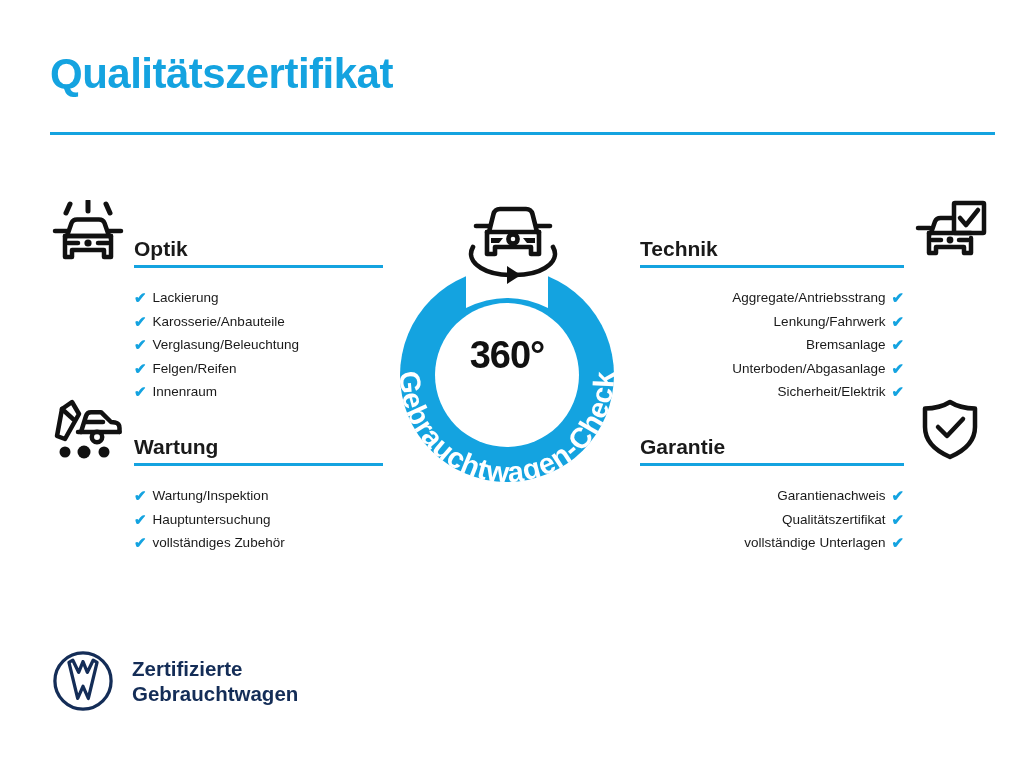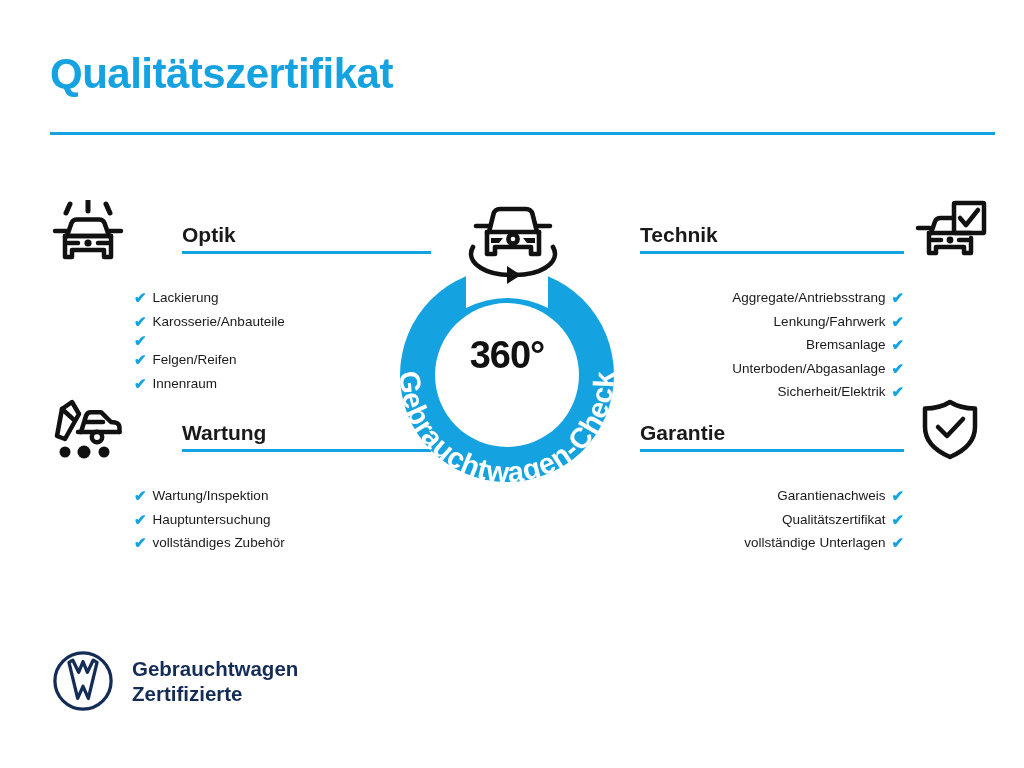--- a/index.html
+++ b/index.html
@@ -65,22 +65,21 @@
     display: flex;
     align-items: flex-start;
     justify-content: center;
   }
   .left .sec-icon  { left: 0; }
   .right .sec-icon { right: 0; }
   .sec-icon svg { display: block; }
 
   .sec-title-wrap {
     position: absolute;
-    top: 24px;
-    margin-left: 48px;
+    top: 38px;
   }
   .left  .sec-title-wrap { left: 86px;  width: 249px; text-align: left; }
   .right .sec-title-wrap { right: 86px; width: 264px; text-align: left; }
 
   .sec-title {
     font-size: 21px;
     font-weight: bold;
     color: #1a1a1a;
     line-height: 1;
     padding-bottom: 6px;
@@ -213,20 +212,21 @@
       <li>
           <span class="chk">✔</span>
           <span>Lackierung</span>
         </li>
       <li>
           <span class="chk">✔</span>
           <span>Karosserie/Anbauteile</span>
         </li>
       <li>
           <span class="chk">✔</span>
+          <span>Verglasung/Beleuchtung</span>
         </li>
       <li>
           <span class="chk">✔</span>
           <span>Felgen/Reifen</span>
         </li>
       <li>
           <span class="chk">✔</span>
           <span>Innenraum</span>
         </li>
     </ul>
@@ -397,18 +397,18 @@
                L21.5 10.5
                L17.5 12.8
                L26.5 50
                L32 37.5
                L37.5 50
                L46.5 12.8
                L42.5 10.5
                L36.5 23 Z" fill="none" stroke="#142D57" stroke-width="3.4" stroke-linejoin="round"></path>
     </svg>
     <div class="vw-text">
+      <div>Zertifizierte</div>
       <div>Gebrauchtwagen</div>
-      <div>Zertifizierte</div>
     </div>
   </div>
 
 </div>
 
 </body></html>

